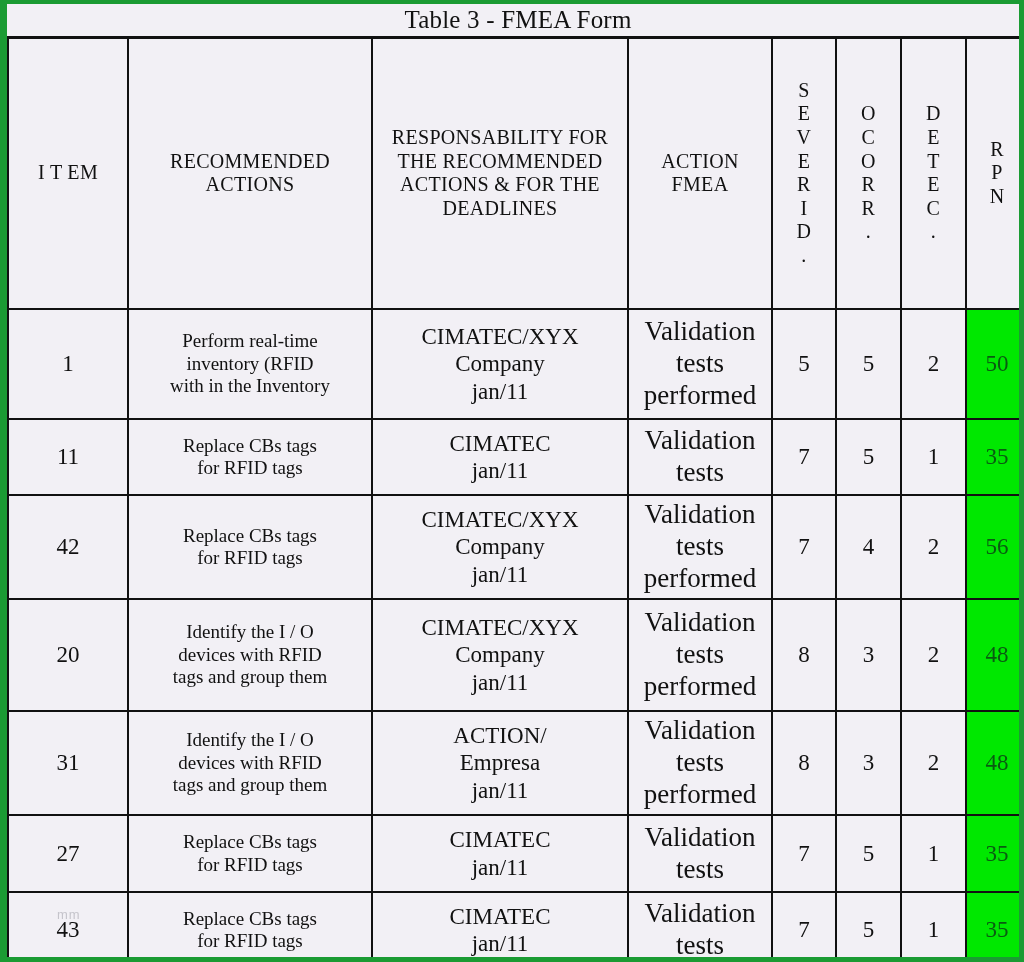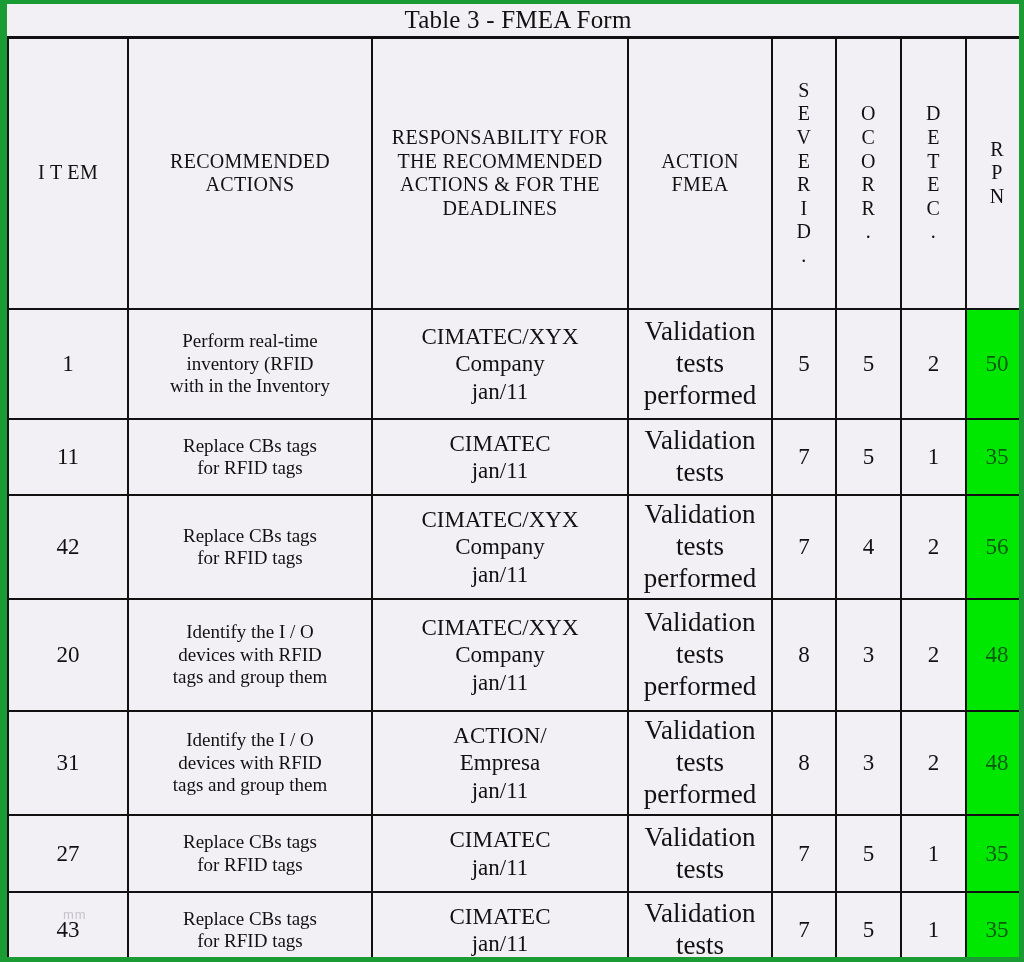--- a/index.html
+++ b/index.html
@@ -92,21 +92,21 @@
     color: #0A5A12;
     border-color: #111111;
   }
 
   td .lines span { display: block; white-space: nowrap; }
   td.action .lines span { white-space: nowrap; }
 
   
   .watermark {
     position: absolute;
-    left: 56px;
+    left: 50px;
     top: 903px;
     font-size: 13px;
     color: rgba(130,130,140,0.40);
     letter-spacing: 1px;
     pointer-events: none;
     font-family: "Liberation Sans", sans-serif;
   }
 </style>
 </head>
 <body>

